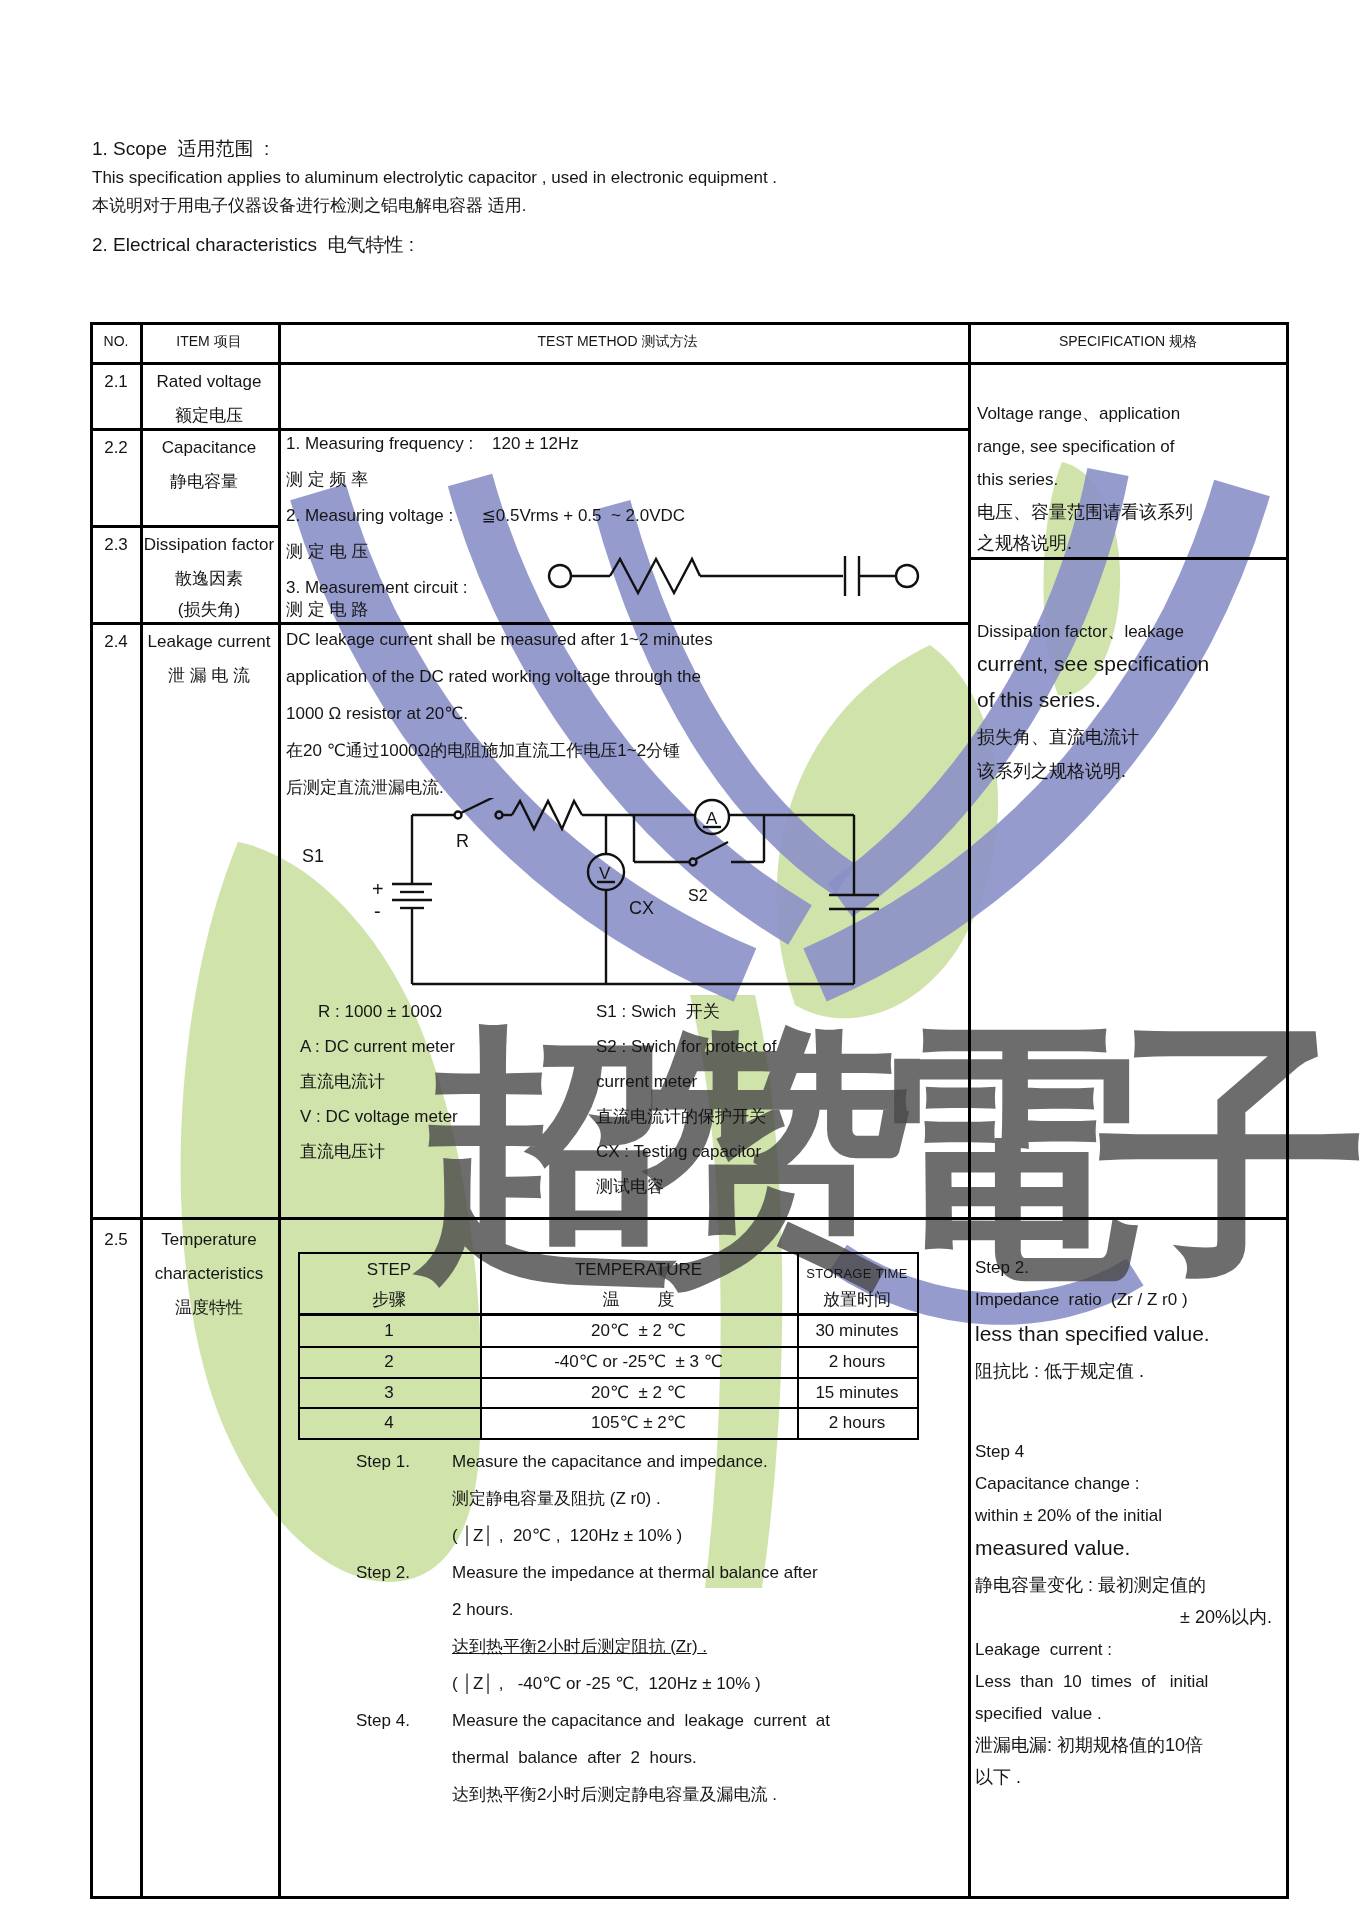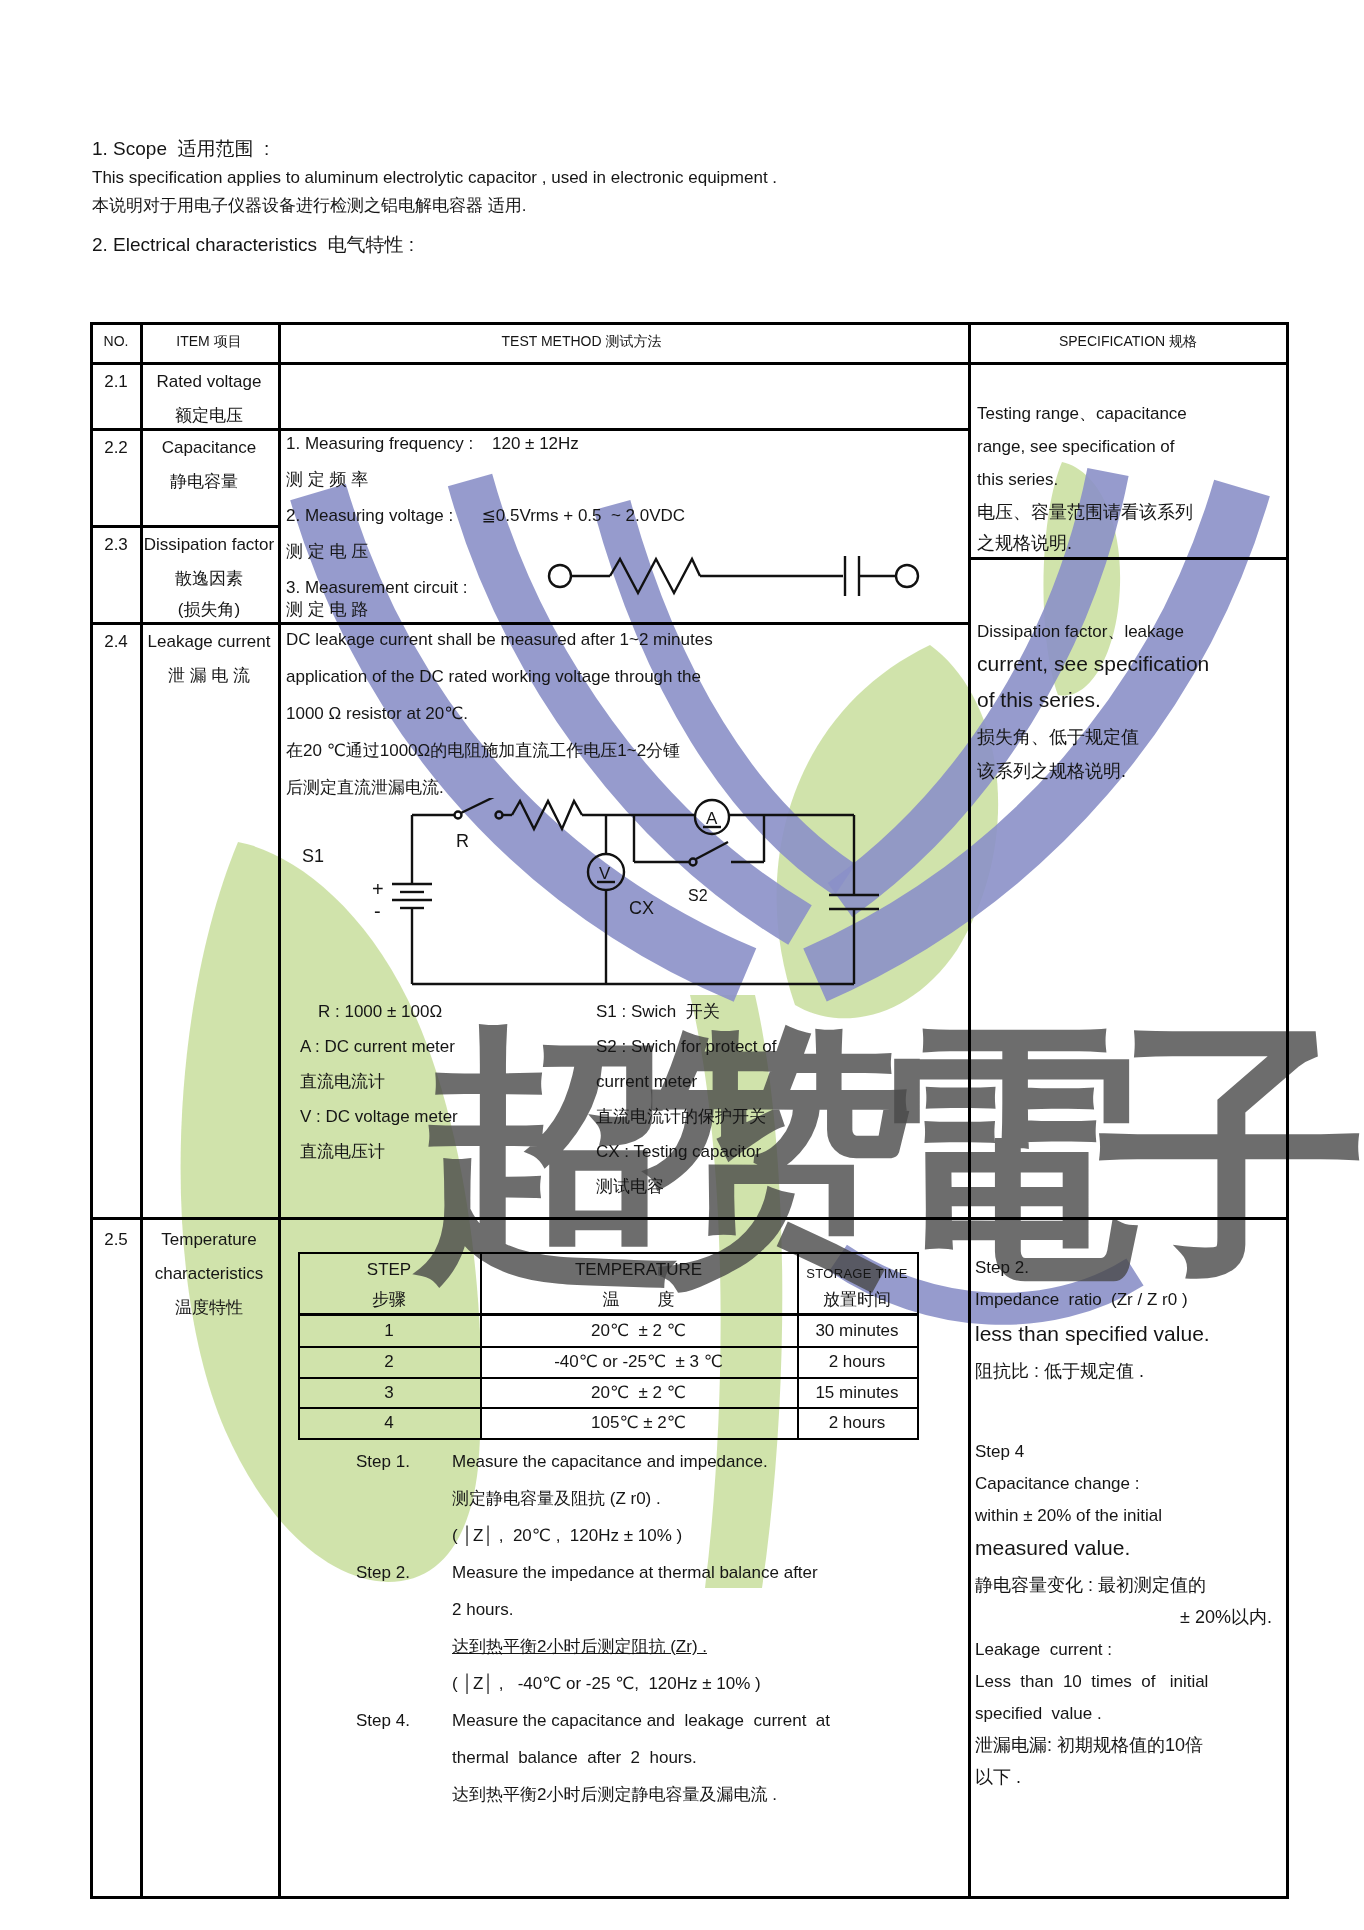--- a/index.html
+++ b/index.html
@@ -59,21 +59,21 @@
     <div class="hl" style="left:90px;top:362px;width:1199px;height:3px;"></div>
     <div class="hl" style="left:90px;top:428px;width:881px;height:3px;"></div>
     <div class="hl" style="left:90px;top:525px;width:191px;height:3px;"></div>
     <div class="hl" style="left:968px;top:557px;width:321px;height:3px;"></div>
     <div class="hl" style="left:90px;top:622px;width:881px;height:3px;"></div>
     <div class="hl" style="left:90px;top:1217px;width:1199px;height:3px;"></div>
     <div class="hl" style="left:90px;top:1896px;width:1199px;height:3px;"></div>
 
     <div class="ln hd c" style="left:90px;top:330px;width:52px;">NO.</div>
     <div class="ln hd c" style="left:140px;top:330px;width:138px;">ITEM 项目</div>
-    <div class="ln hd c" style="left:278px;top:330px;width:607px;">TEST METHOD 测试方法</div>
+    <div class="ln hd c" style="left:278px;top:330px;width:607px;padding-left:36px;">TEST METHOD 测试方法</div>
     <div class="ln hd c" style="left:968px;top:330px;width:320px;">SPECIFICATION 规格</div>
 
     <div class="ln c" style="left:90px;top:370px;width:52px;">2.1</div>
     <div class="ln c" style="left:140px;top:370px;width:138px;">Rated voltage</div>
     <div class="ln c" style="left:140px;top:404px;width:138px;">额定电压</div>
 
     <div class="ln c" style="left:90px;top:436px;width:52px;">2.2</div>
     <div class="ln c" style="left:140px;top:436px;width:138px;">Capacitance</div>
     <div class="ln c" style="left:140px;top:470px;width:128px;">静电容量</div>
 
@@ -174,30 +174,30 @@
     <div class="ln" style="left:300px;top:1070px;">直流电流计</div>
     <div class="ln" style="left:300px;top:1105px;">V : DC voltage meter</div>
     <div class="ln" style="left:300px;top:1140px;">直流电压计</div>
     <div class="ln" style="left:596px;top:1000px;">S1 : Swich  开关</div>
     <div class="ln" style="left:596px;top:1035px;">S2 : Swich for protect of</div>
     <div class="ln" style="left:596px;top:1070px;">current meter</div>
     <div class="ln" style="left:596px;top:1105px;">直流电流计的保护开关</div>
     <div class="ln" style="left:596px;top:1140px;">CX : Testing capacitor</div>
     <div class="ln" style="left:596px;top:1175px;">测试电容</div>
 
-    <div class="ln" style="left:977px;top:402px;">Testing range、capacitance</div>
+    <div class="ln" style="left:977px;top:402px;">Voltage range、application</div>
     <div class="ln" style="left:977px;top:435px;">range, see specification of</div>
     <div class="ln" style="left:977px;top:468px;">this series.</div>
     <div class="ln t18" style="left:977px;top:501px;">电压、容量范围请看该系列</div>
     <div class="ln t18" style="left:977px;top:532px;">之规格说明.</div>
 
     <div class="ln" style="left:977px;top:620px;">Dissipation factor、leakage</div>
     <div class="ln big" style="left:977px;top:652px;">current, see specification</div>
     <div class="ln big" style="left:977px;top:688px;">of this series.</div>
-    <div class="ln t18" style="left:977px;top:726px;">损失角、低于规定值</div>
+    <div class="ln t18" style="left:977px;top:726px;">损失角、直流电流计</div>
     <div class="ln t18" style="left:977px;top:760px;">该系列之规格说明.</div>
 
     <div class="hl" style="left:298px;top:1252px;width:621px;height:2px;"></div>
     <div class="hl" style="left:298px;top:1313px;width:621px;height:3px;"></div>
     <div class="hl" style="left:298px;top:1346px;width:621px;height:2px;"></div>
     <div class="hl" style="left:298px;top:1377px;width:621px;height:2px;"></div>
     <div class="hl" style="left:298px;top:1407px;width:621px;height:2px;"></div>
     <div class="hl" style="left:298px;top:1438px;width:621px;height:2px;"></div>
     <div class="vl" style="left:298px;top:1252px;width:2px;height:188px;"></div>
     <div class="vl" style="left:480px;top:1252px;width:2px;height:188px;"></div>

